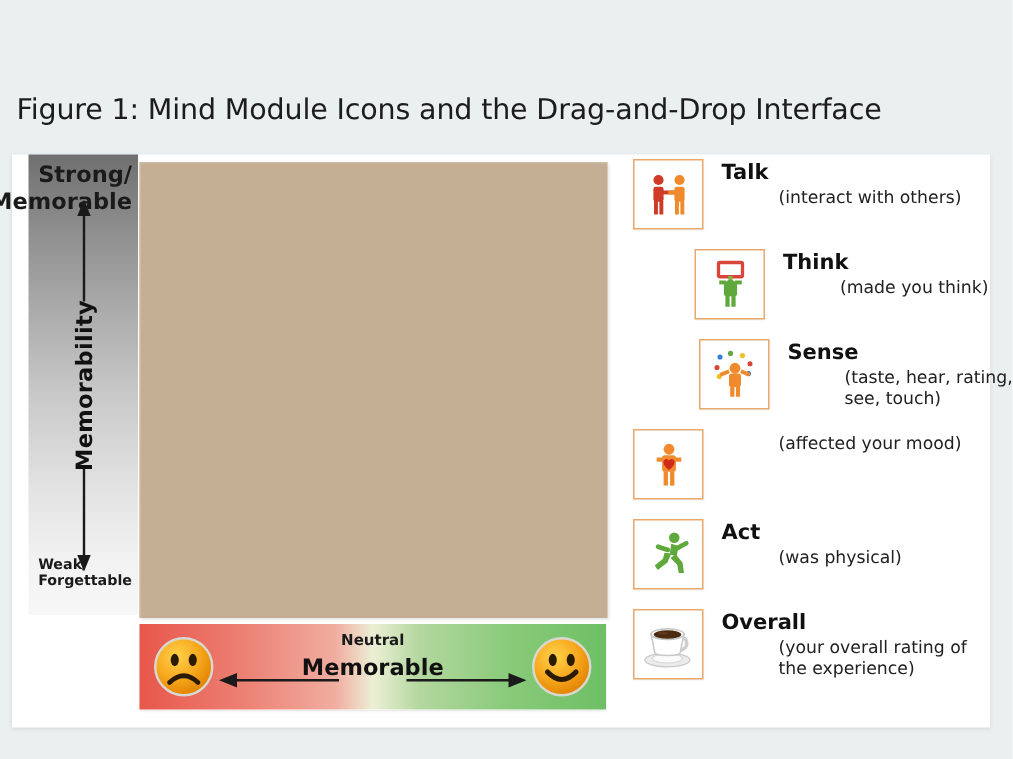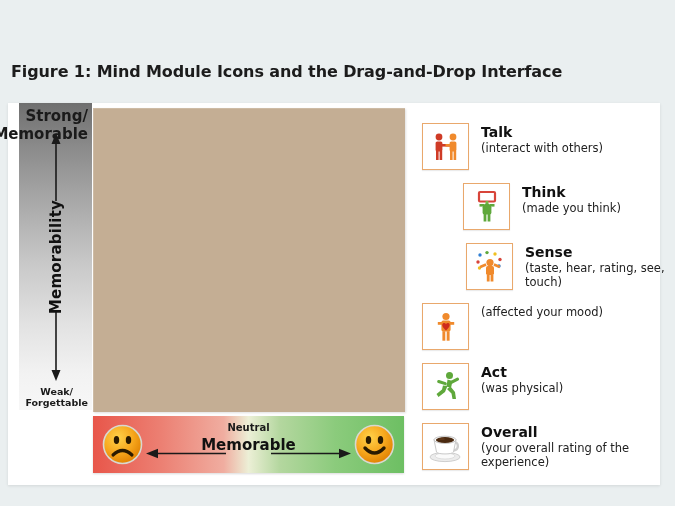--- a/index.html
+++ b/index.html
@@ -13,22 +13,22 @@
     font-family: "DejaVu Sans", "Liberation Sans", sans-serif;
     overflow: hidden;
     position: relative;
   }
 
   
   #figure-caption {
     position: absolute;
     left: 11px;
     top: 62px;
-    font-size: 16px;
-    font-weight: 700;
+    font-size: 19px;
+    font-weight: 400;
     color: #1c1c1c;
     letter-spacing: -0.1px;
     white-space: nowrap;
   }
 
   
   #figure-card {
     position: absolute;
     left: 8px;
     top: 103px;
@@ -60,23 +60,23 @@
     right: 4px;
     text-align: right;
     font-size: 15px;
     font-weight: 600;
     line-height: 1.22;
     color: #1a1a1a;
     white-space: pre-line;
   }
   #memorability-axis-bottom-label {
     position: absolute;
-    bottom: 1px;
+    bottom: 16px;
     right: 4px;
-    text-align: center;
+    text-align: left;
     font-size: 9.5px;
     font-weight: 600;
     line-height: 1.22;
     color: #1a1a1a;
     white-space: pre-line;
   }
   #memorability-axis-arrow {
     position: absolute;
     left: 0;
     top: 28px;
@@ -165,21 +165,21 @@
     right: 53px;
     top: 32px;
     width: 82px;
     height: 11px;
   }
 
   
   #module-legend {
     position: absolute;
     left: 414px;
-    top: 20px;
+    top: 3px;
     width: 236px;
     height: 376px;
   }
   .module-row {
     position: absolute;
     left: 0;
     width: 236px;
     height: 48px;
     display: flex;
     align-items: flex-start;
@@ -207,20 +207,21 @@
     color: #111111;
     line-height: 1.15;
   }
   .module-desc {
     font-size: 11.5px;
     font-weight: 400;
     color: #212121;
     line-height: 1.25;
     margin-top: 1px;
     max-width: 180px;
+    margin-left: 38px;
   }
 </style>
 </head>
 <body>
 
 <div id="figure-caption">Figure 1: Mind Module Icons and the Drag-and-Drop Interface</div>
 
 <div id="figure-card">
 
   <div id="memorability-axis">

